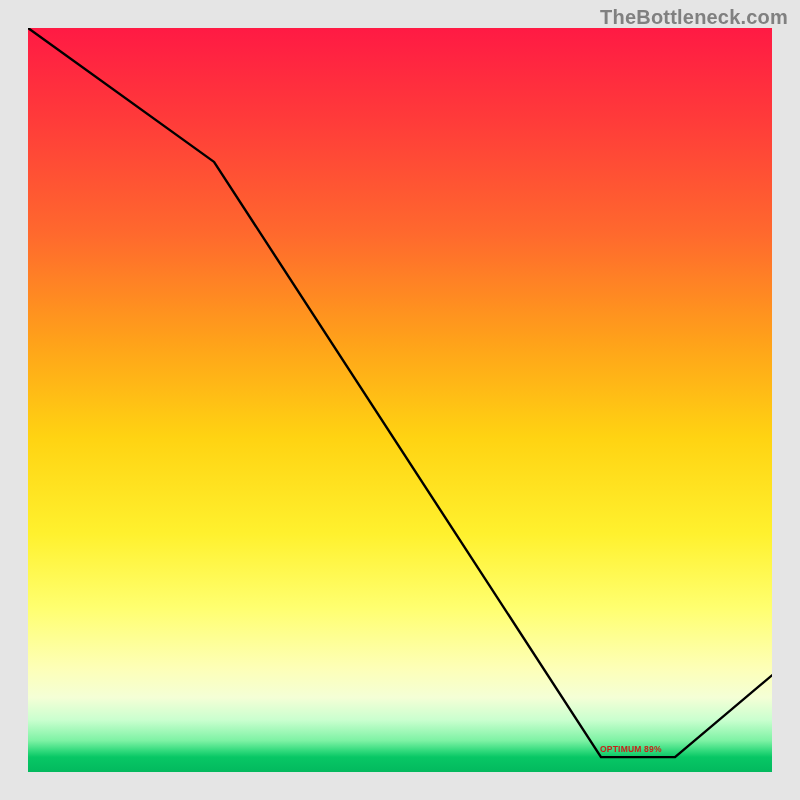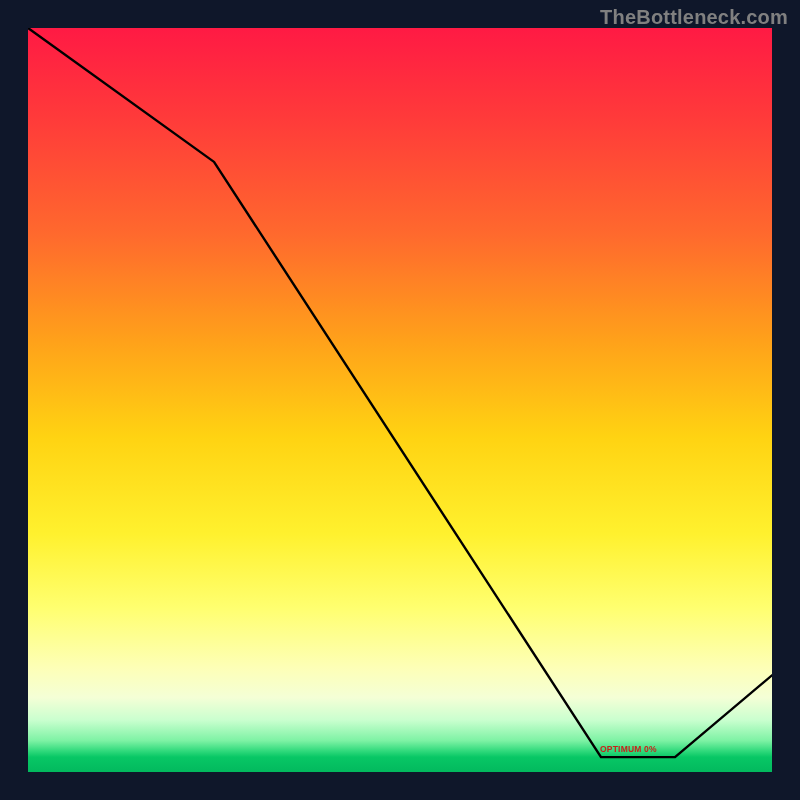--- a/index.html
+++ b/index.html
@@ -8,21 +8,21 @@
     width: 800px;
     height: 800px;
     background: #000;
     font-family: Arial, Helvetica, sans-serif;
     overflow: hidden;
   }
   .frame {
     position: relative;
     width: 800px;
     height: 800px;
-    background: #0f172a;
+    background: #e5e5e5;
   }
   .watermark {
     position: absolute;
     top: 6px;
     right: 12px;
     color: #808080;
     font-size: 20px;
     font-weight: 600;
     letter-spacing: 0.2px;
     z-index: 5;
@@ -80,16 +80,16 @@
   <div class="plot">
 
     <svg class="curve" viewBox="0 0 744 744" preserveAspectRatio="none">
       <path d="M 0 0
                L 186 133.9
                L 573 729.1
                L 647 729.1
                L 744 647.3" stroke="#000" stroke-width="2.4" fill="none" stroke-linejoin="round" stroke-linecap="round"></path>
     </svg>
 
-    <div class="baseline-label" style="left:572px; top:716px;">OPTIMUM 0%</div>
+    <div class="baseline-label" style="left:572px; top:716px;">OPTIMUM 89%</div>
   </div>
 
 </div>
 
 </body></html>

